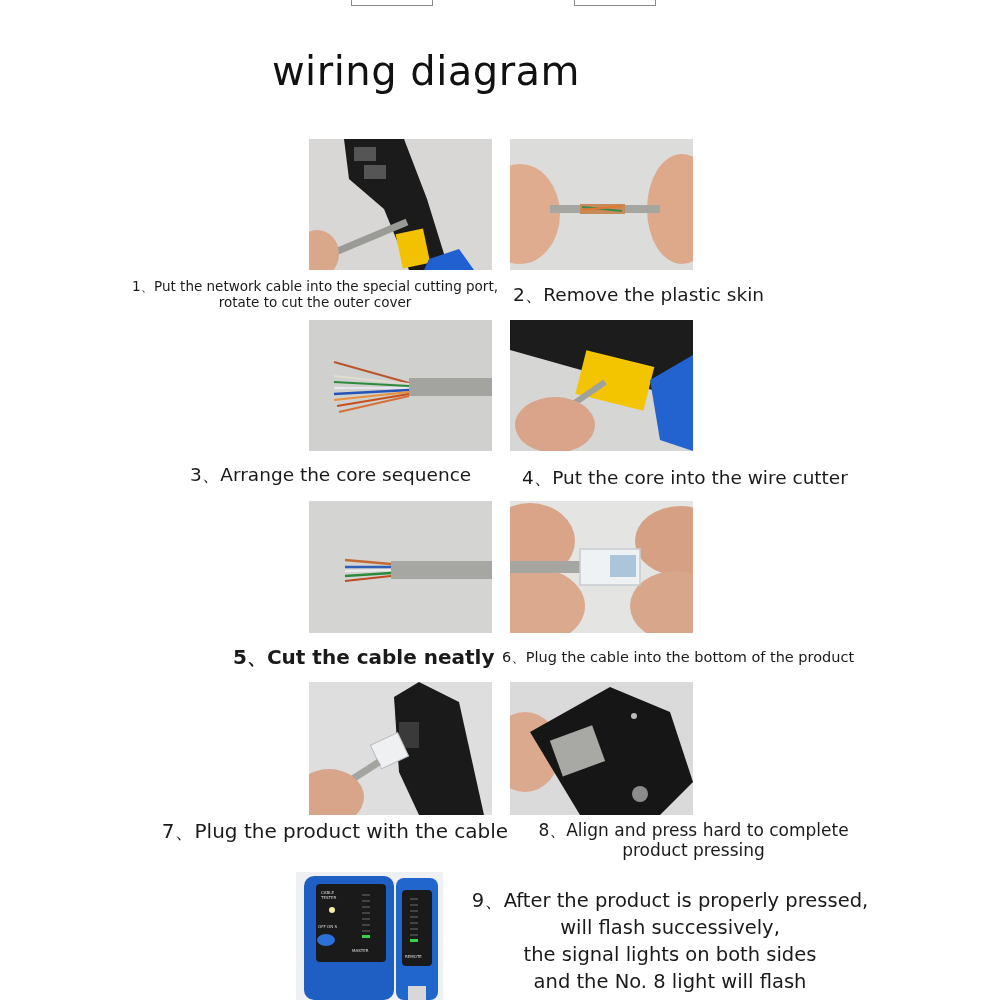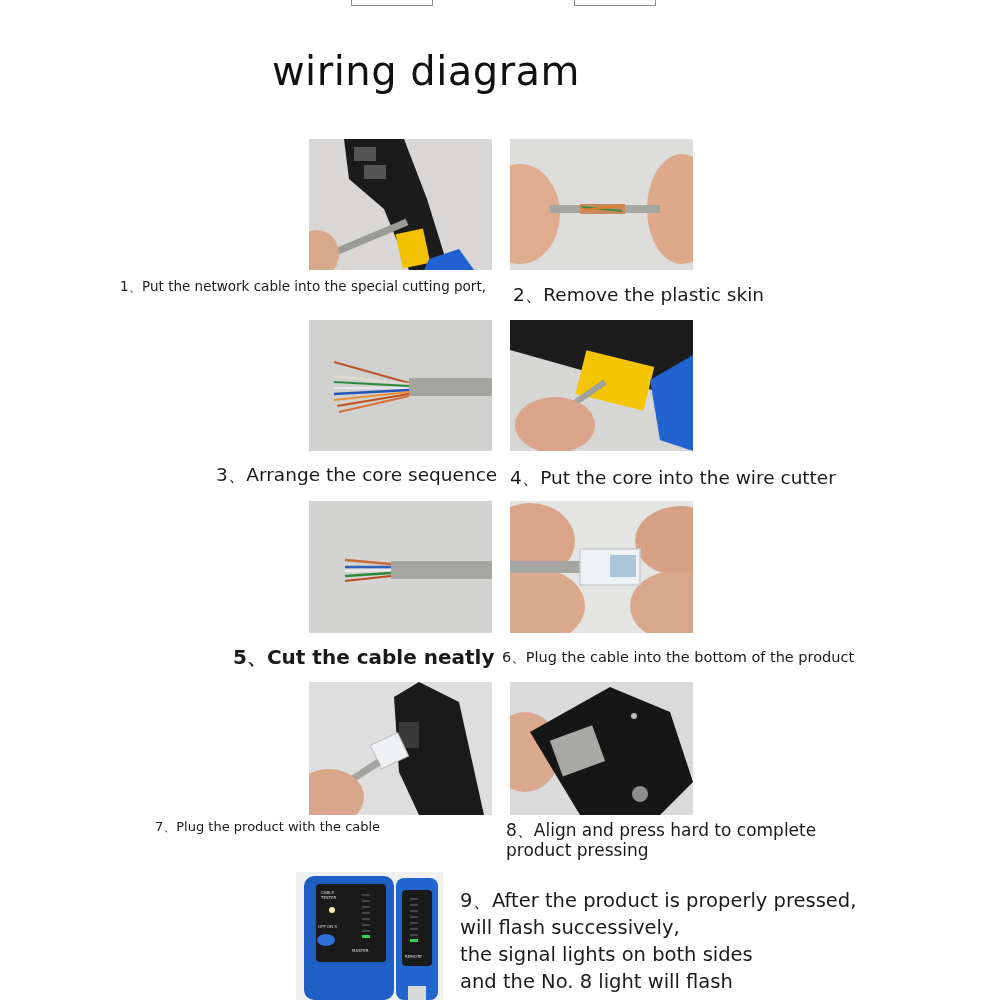--- a/index.html
+++ b/index.html
@@ -9,21 +9,21 @@
   .top-frame { position: absolute; top: -2px; height: 8px; border: 1px solid #8a8a8a; border-top: none; }
   .top-frame.left { left: 351px; width: 82px; }
   .top-frame.right { left: 574px; width: 82px; }
 
   .title { position: absolute; top: 48px; left: 0; width: 852px; text-align: center; font-size: 40px; font-weight: normal; letter-spacing: 0.5px; color: #111; }
 
   .photo { position: absolute; overflow: hidden; background: #d9d9d7; }
   .photo svg { width: 100%; height: 100%; display: block; }
 
   .caption { position: absolute; color: #1a1a1a; white-space: nowrap; line-height: 1.15; }
-  .cap-center { text-align: left; }
+  .cap-center { text-align: center; }
 </style>
 </head>
 <body>
 
 <div class="top-frame left"></div>
 <div class="top-frame right"></div>
 
 <h1 class="title">wiring diagram</h1>
 
 <div class="photo" style="left:309px;top:139px;width:183px;height:131px;">
@@ -44,20 +44,21 @@
     <ellipse cx="10" cy="75" rx="40" ry="50" fill="#e0ac90"></ellipse>
     <ellipse cx="172" cy="70" rx="35" ry="55" fill="#dea98b"></ellipse>
     <rect x="40" y="66" width="110" height="8" fill="#a5a5a2"></rect>
     <rect x="70" y="65" width="45" height="10" fill="#c98a5a"></rect>
     <line x1="72" y1="68" x2="112" y2="72" stroke="#3c8a4a" stroke-width="2"></line>
     <line x1="72" y1="71" x2="112" y2="67" stroke="#e07a30" stroke-width="2"></line>
   </svg>
 </div>
 <div class="caption cap-center" style="left:120px;top:279px;width:390px;font-size:13.5px;">
   <div><span>1、</span><span>Put the network cable into the special cutting port,</span></div>
+  <div>rotate to cut the outer cover</div>
 </div>
 <div class="caption" style="left:513px;top:284px;font-size:18.5px;">
   <span>2、</span><span>Remove the plastic skin</span>
 </div>
 
 <div class="photo" style="left:309px;top:320px;width:183px;height:131px;">
   <svg viewBox="0 0 183 131" preserveAspectRatio="none">
     <rect width="183" height="131" fill="#d0d0ce"></rect>
     <rect x="100" y="58" width="83" height="18" fill="#a3a3a0"></rect>
     <path d="M100 63 L25 42" stroke="#b9562c" stroke-width="2" fill="none"></path>
@@ -73,24 +74,24 @@
 <div class="photo" style="left:510px;top:320px;width:183px;height:131px;">
   <svg viewBox="0 0 183 131" preserveAspectRatio="none">
     <rect width="183" height="131" fill="#d6d6d4"></rect>
     <path d="M0 0 L183 0 L183 60 L160 75 L0 30 Z" fill="#1c1c1c"></path>
     <rect x="70" y="38" width="70" height="45" fill="#f3c400" transform="rotate(14 105 60)"></rect>
     <path d="M140 60 L183 35 L183 131 L150 120 Z" fill="#2363cf"></path>
     <line x1="40" y1="100" x2="95" y2="62" stroke="#a0a09c" stroke-width="6"></line>
     <ellipse cx="45" cy="105" rx="40" ry="28" fill="#d9a48a"></ellipse>
   </svg>
 </div>
-<div class="caption" style="left:216px;top:464px;font-size:18.5px;text-align:right;">
+<div class="caption" style="left:190px;top:464px;font-size:18.5px;text-align:right;">
   <span>3、</span><span>Arrange the core sequence</span>
 </div>
-<div class="caption" style="left:510px;top:467px;font-size:18.5px;">
+<div class="caption" style="left:522px;top:467px;font-size:18.5px;">
   <span>4、</span><span>Put the core into the wire cutter</span>
 </div>
 
 <div class="photo" style="left:309px;top:501px;width:183px;height:132px;">
   <svg viewBox="0 0 183 132" preserveAspectRatio="none">
     <rect width="183" height="132" fill="#d4d4d2"></rect>
     <rect x="82" y="60" width="101" height="18" fill="#a6a6a3"></rect>
     <path d="M82 63 L36 59" stroke="#c46a36" stroke-width="2.5"></path>
     <path d="M82 66 L36 66" stroke="#2f5fb6" stroke-width="2.5"></path>
     <path d="M82 69 L36 70" stroke="#ececec" stroke-width="2"></path>
@@ -130,21 +131,21 @@
 <div class="photo" style="left:510px;top:682px;width:183px;height:133px;">
   <svg viewBox="0 0 183 133" preserveAspectRatio="none">
     <rect width="183" height="133" fill="#dadada"></rect>
     <ellipse cx="15" cy="70" rx="35" ry="40" fill="#dba98d"></ellipse>
     <path d="M20 50 L100 5 L160 30 L183 100 L150 133 L70 133 Z" fill="#161616"></path>
     <rect x="45" y="50" width="45" height="38" fill="#a8a8a4" transform="rotate(-20 67 69)"></rect>
     <circle cx="130" cy="112" r="8" fill="#8c8c8c"></circle>
     <circle cx="124" cy="34" r="3" fill="#bbb"></circle>
   </svg>
 </div>
-<div class="caption cap-center" style="left:155px;top:820px;width:360px;font-size:13px;">
+<div class="caption cap-center" style="left:155px;top:820px;width:360px;font-size:20px;">
   <div><span>7、</span><span>Plug the product with the cable</span></div>
 </div>
 <div class="caption cap-center" style="left:506px;top:821px;width:375px;font-size:17px;">
   <div><span>8、</span><span>Align and press hard to complete</span></div>
   <div>product pressing</div>
 </div>
 
 <div class="photo" style="left:296px;top:872px;width:147px;height:128px;background:#f2f2f2;">
   <svg viewBox="0 0 147 128" preserveAspectRatio="none">
     <rect width="147" height="128" fill="#eef0f2"></rect>

